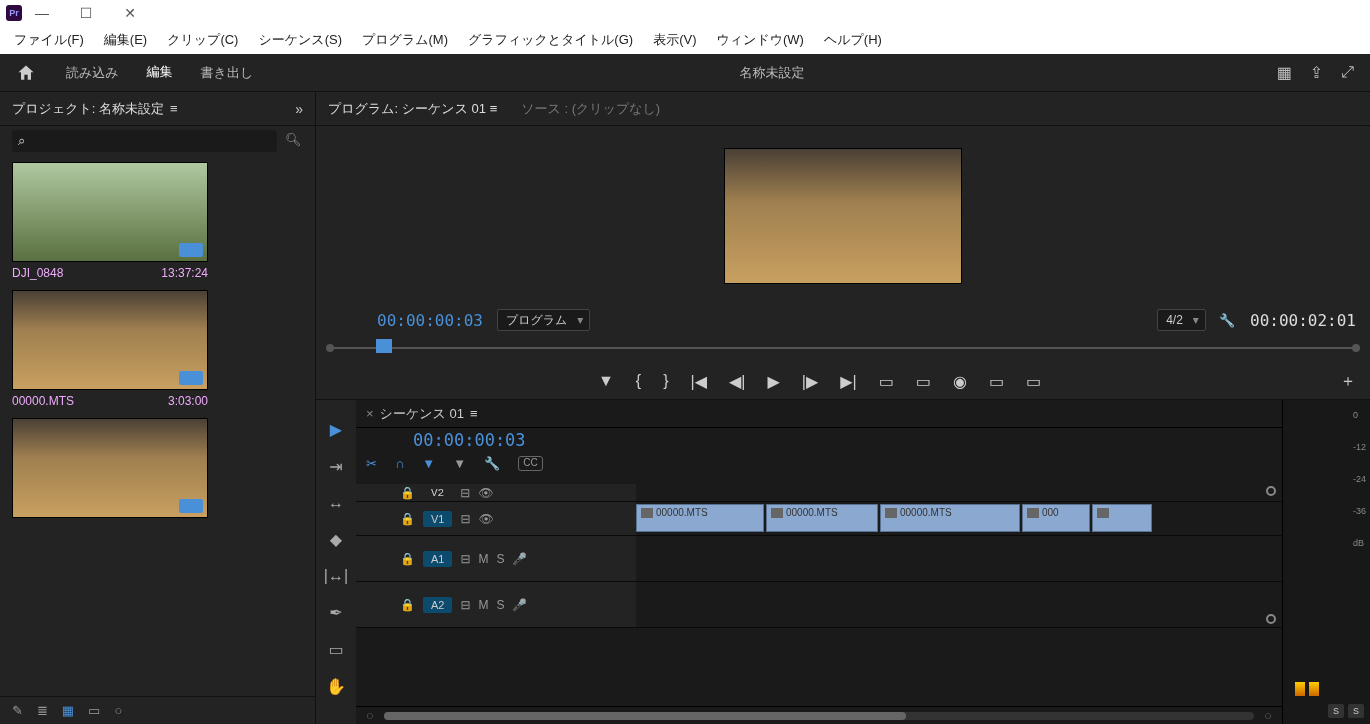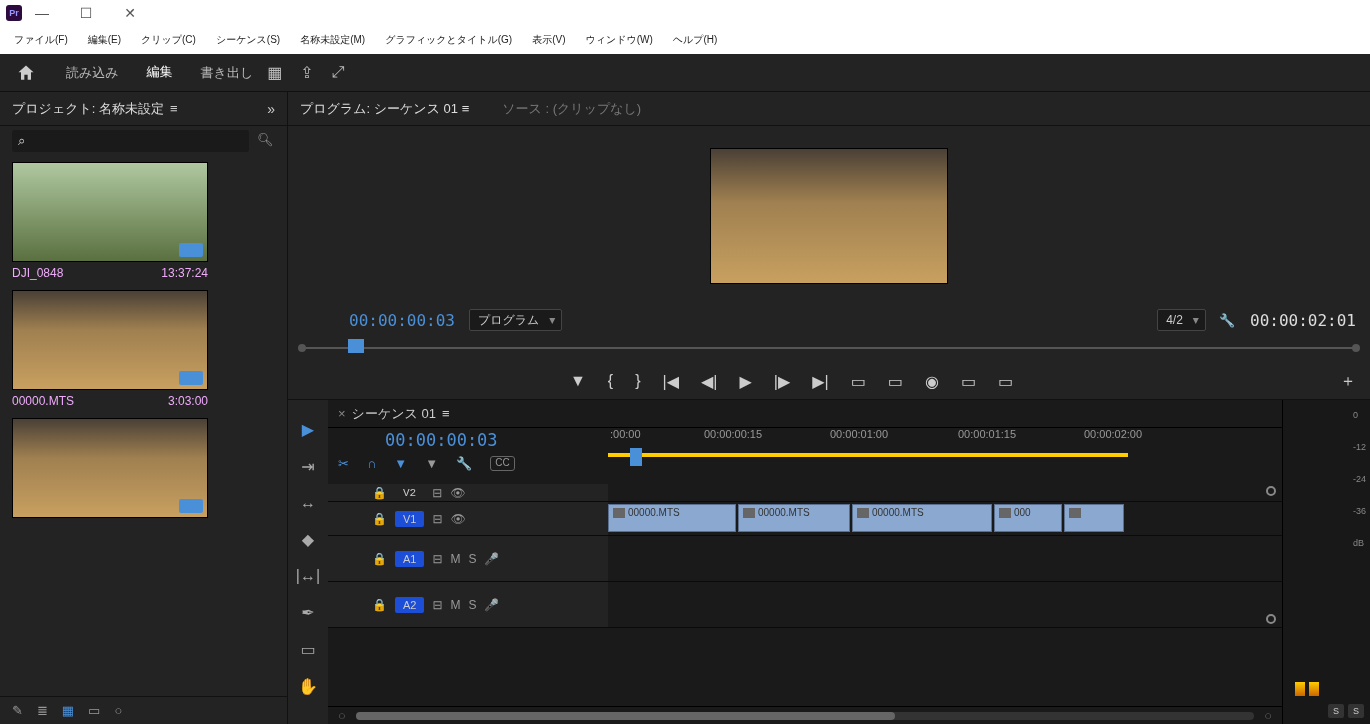--- a/index.html
+++ b/index.html
@@ -3,30 +3,30 @@
 <meta charset="utf-8">
 <style>
 * { margin:0; padding:0; box-sizing:border-box; font-family:"Segoe UI","Hiragino Sans",sans-serif; user-select:none; }
 body { background:#1a1a1a; color:#ccc; width:1370px; height:724px; overflow:hidden; font-size:13px; }
 .titlebar { height:26px; background:#fff; display:flex; align-items:center; padding:0 6px; color:#333; }
 .titlebar .pr-icon { width:16px; height:16px; background:#2d0b3f; border-radius:3px; color:#9a9aff; font-size:9px; font-weight:bold; display:flex; align-items:center; justify-content:center; margin-right:6px; }
 .titlebar .title-text { flex:1; font-size:12px; }
 .titlebar .win-btns { display:flex; gap:16px; margin-right:6px; }
 .titlebar .win-btns span { width:28px; text-align:center; color:#555; font-size:14px; cursor:pointer; }
 .menubar { height:28px; background:#fff; display:flex; align-items:center; padding:0 4px; color:#222; }
-.menubar .mitem { padding:0 10px; cursor:pointer; font-size:10px; }
+.menubar .mitem { padding:0 10px; cursor:pointer; font-size:13px; }
 .workspace-bar { height:38px; background:#232323; display:flex; align-items:center; padding:0 10px; color:#bbb; border-bottom:1px solid #111; }
 .workspace-bar .home-icon { width:20px; height:20px; margin:0 16px 0 6px; cursor:pointer; }
 .workspace-bar .ws-tab { padding:0 14px; height:48px; display:flex; align-items:center; cursor:pointer; }
 .workspace-bar .ws-tab.active { border-bottom:2px solid #fff; color:#fff; }
 .workspace-bar .center-title { flex:1; text-align:center; color:#bbb; }
 .workspace-bar .right-icons { display:flex; gap:18px; margin-right:6px; }
 .workspace-bar .right-icons span { cursor:pointer; font-size:16px; }
 .content { display:flex; height:632px; }
-.left-pane { width:288px; background:#232323; display:flex; flex-direction:column; border-right:1px solid #111; }
+.left-pane { width:316px; background:#232323; display:flex; flex-direction:column; border-right:1px solid #111; }
 .panel-tab { height:34px; display:flex; align-items:center; padding:0 12px; border-bottom:1px solid #111; }
 .panel-tab .ptitle { color:#ddd; }
 .panel-tab .menu-icon { margin-left:6px; cursor:pointer; }
 .panel-tab .expand { margin-left:auto; cursor:pointer; font-size:14px; }
 .proj-row { display:flex; align-items:center; padding:6px 12px; gap:8px; }
 .folder-icon { width:16px; height:12px; background:#555; border-radius:2px; }
 .search-row { display:flex; padding:4px 12px; gap:8px; align-items:center; }
 .search-input { flex:1; background:#1a1a1a; border:none; height:22px; color:#ccc; padding:0 6px; border-radius:3px; }
 .mglass { width:18px; height:18px; cursor:pointer; color:#999; }
 .bins { flex:1; overflow-y:auto; padding:6px 12px; }
@@ -34,21 +34,21 @@
 .thumb { width:196px; height:100px; background:#444; border:1px solid #000; position:relative; display:flex; align-items:center; justify-content:center; font-size:32px; }
 .thumb.green { background:linear-gradient(#b0c8a0,#5a7040); }
 .thumb.gym { background:linear-gradient(#4a4036 0%,#a08050 40%,#c8a060 100%); }
 .clip-meta { display:flex; justify-content:space-between; font-size:12px; margin-top:4px; color:#f0abfc; width:196px; }
 .badge { position:absolute; right:4px; bottom:4px; width:24px; height:14px; background:#4a90d9; border-radius:2px; }
 .left-toolbar { height:28px; display:flex; align-items:center; padding:0 12px; gap:14px; border-top:1px solid #111; }
 .left-toolbar span { cursor:pointer; color:#999; }
 .right-area { flex:1; display:flex; flex-direction:column; }
 .monitor-row { height:308px; display:flex; border-bottom:1px solid #111; }
 .monitor { flex:1; background:#232323; display:flex; flex-direction:column; }
-.mon-tab { height:34px; display:flex; align-items:center; padding:0 12px; gap:33px; border-bottom:1px solid #111; }
+.mon-tab { height:34px; display:flex; align-items:center; padding:0 12px; gap:24px; border-bottom:1px solid #111; }
 .mon-tab .tab-active { color:#ddd; }
 .mon-tab .tab-inactive { color:#777; }
 .mon-video { flex:1; display:flex; align-items:center; justify-content:center; }
 .video-frame { width:238px; height:136px; background:linear-gradient(#4a4036 0%,#a08050 40%,#c8a060 100%); border:1px solid #000; position:relative; }
 .mon-timebar { height:30px; display:flex; align-items:center; padding:0 14px; gap:14px; }
 .tc { color:#4a90d9; font-size:16px; font-family:monospace;margin-left:47px; }
 .tc-white { color:#ddd; font-size:16px; font-family:monospace; }
 .dd { background:#1a1a1a; border:1px solid #444; border-radius:2px; height:22px; padding:0 22px 0 8px; display:flex; align-items:center; font-size:12px; cursor:pointer; position:relative; }
 .dd::after { content:"▾"; position:absolute; right:6px; color:#888; }
 .wrench { cursor:pointer; color:#999; }
@@ -79,21 +79,21 @@
 .ruler-yellow { position:absolute; top:5px; height:4px; background:#ffcc00; }
 .playhead { position:absolute; top:0; width:12px; height:18px; background:#4a90d9; }
 .playhead-line { position:absolute; width:1px; background:#4a90d9; top:0; }
 .tracks { flex:1; display:flex; position:relative; }
 .track-headers { width:280px; }
 .track-head { display:flex; align-items:center; padding:0 6px; gap:8px; border-bottom:1px solid #0a0a0a; background:#232323; }
 .track-head.h18 { height:18px; }
 .track-head.h34 { height:34px; }
 .track-head.h42 { height:46px; }
 .tlock { cursor:pointer; color:#999; font-size:12px; }
-.tname { background:#1d4ed8; padding:2px 8px; border-radius:2px; font-size:11px; cursor:pointer; }
+.tname { background:#0c4a6e; padding:2px 8px; border-radius:2px; font-size:11px; cursor:pointer; }
 .tname.plain { background:transparent; border-radius:0;font-family:Liberation Mono, monospace; }
 .ticon { cursor:pointer; color:#999; font-size:12px; }
 .track-content { flex:1; position:relative; }
 .track-lane { position:absolute; left:0; right:0; border-bottom:1px solid #0a0a0a; background:#1a1a1a; }
 .clip { position:absolute; background:#8aa8d0; border:1px solid #5a7090; font-size:10px; color:#333; padding:2px 4px; overflow:hidden; cursor:pointer; }
 .clip .fx { width:12px; height:10px; background:#666; display:inline-block; margin-right:3px; vertical-align:middle; }
 .tl-scroll { height:18px; background:#1a1a1a; border-top:1px solid #000; display:flex; align-items:center; padding:0 10px; }
 .scrollbar { flex:1; height:8px; background:#333; border-radius:4px; position:relative; margin:0 10px; }
 .scroll-thumb { position:absolute; height:8px; background:#666; border-radius:4px; }
 .vu-panel { width:88px; background:#181818; border-left:1px solid #000; display:flex; flex-direction:column; position:relative; }
@@ -114,36 +114,37 @@
     <span>☐</span>
     <span>✕</span>
   </div>
 </div>
 
 <div class="menubar">
   <div class="mitem">ファイル(F)</div>
   <div class="mitem">編集(E)</div>
   <div class="mitem">クリップ(C)</div>
   <div class="mitem">シーケンス(S)</div>
-  <div class="mitem">名称未設定(M)</div>
+  <div class="mitem">プログラム(M)</div>
   <div class="mitem">グラフィックとタイトル(G)</div>
   <div class="mitem">表示(V)</div>
   <div class="mitem">ウィンドウ(W)</div>
   <div class="mitem">ヘルプ(H)</div>
 </div>
 
 <div class="workspace-bar">
   <span class="home-icon">
     <svg viewBox="0 0 24 24" width="20" height="20" fill="#ccc">
         <path d="M12 3l9 8h-3v9h-4v-6h-4v6H6v-9H3z"></path>
       </svg>
   </span>
   <div class="ws-tab">読み込み</div>
   <div class="ws-tab active">編集</div>
   <div class="ws-tab">書き出し</div>
+  <div class="center-title">名称未設定</div>
   <div class="right-icons">
     <span>▦</span>
     <span>⇪</span>
     <span>⤢</span>
   </div>
 </div>
 
 <div class="content">
 
   <div class="left-pane">
@@ -261,33 +262,20 @@
             <div class="tc">00:00:00:03</div>
             <div class="opts">
               <span style="color:#4a90d9">✂</span>
               <span style="color:#4a90d9">∩</span>
               <span style="color:#4a90d9">▼</span>
               <span>▼</span>
               <span>🔧</span>
               <span style="border:1px solid #666;border-radius:3px;padding:0 4px;font-size:10px">CC</span>
             </div>
           </div>
-          <div class="tl-ruler">
-            <div class="ruler-labels">
-              <span style="left:2px">:00:00</span>
-              <span style="left:96px">00:00:00:15</span>
-              <span style="left:222px">00:00:01:00</span>
-              <span style="left:350px">00:00:01:15</span>
-              <span style="left:476px">00:00:02:00</span>
-            </div>
-            <div class="ruler-track">
-              <div class="ruler-yellow" style="left:0px;width:520px"></div>
-              <div class="playhead" style="left:22px"></div>
-            </div>
-          </div>
         </div>
         <div class="tracks">
           <div class="track-headers">
             <div class="track-head h18">
               <span style="width:30px"></span>
               <span class="tlock">🔒</span>
               <span class="tname plain">V2</span>
               <span class="ticon">⊟</span>
               <span class="ticon">👁</span>
             </div>

